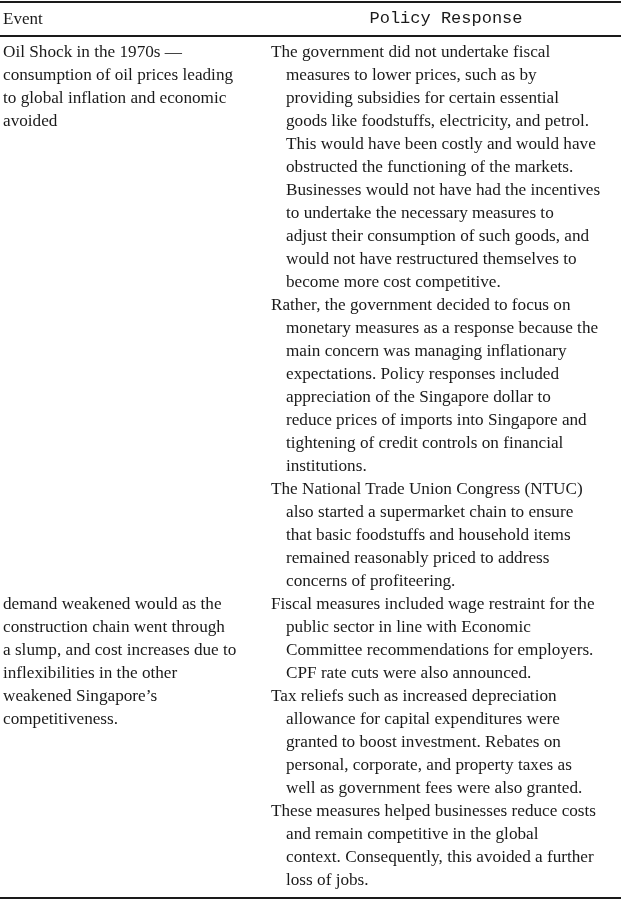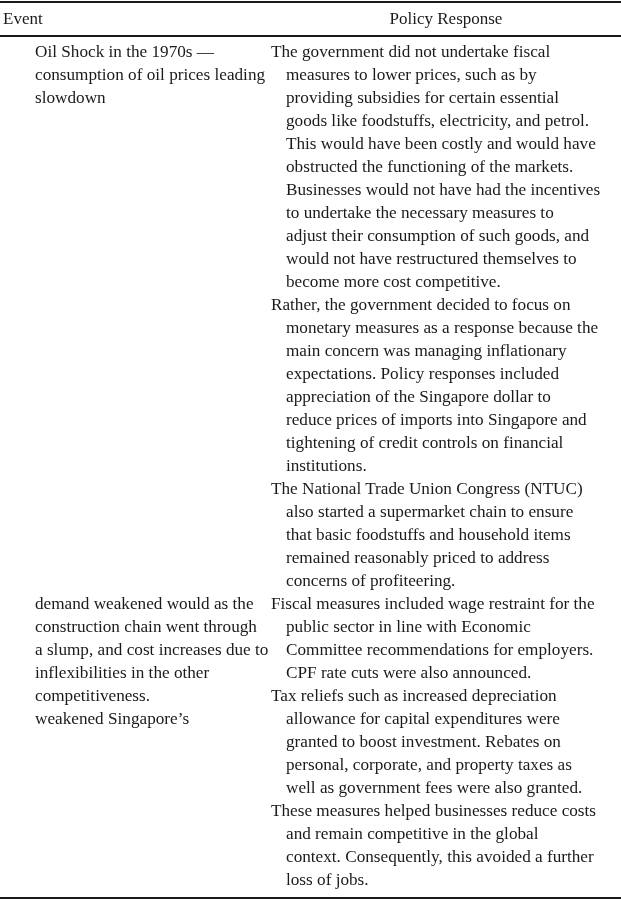--- a/index.html
+++ b/index.html
@@ -43,33 +43,33 @@
     .head-event {
       position: absolute;
       left: 3px; top: 7px;
       font-size: 17px;
     }
     .head-policy {
       position: absolute;
       left: 271px; width: 350px; top: 7px;
       text-align: center;
       font-size: 17px;
+      font-family: Liberation Mono, monospace;
     }
     .row {
       position: absolute;
       left: 0;
       width: 621px;
     }
     .row-1 { top: 40px; }
     .row-2 { top: 592px; }
     .event-cell {
       position: absolute;
       left: 3px;
       width: 258px;
-      margin-left: 32px;
     }
     .policy-cell {
       position: absolute;
       left: 271px;
       width: 352px;
     }
     .line {
       display: block;
       white-space: nowrap;
       height: 23px;
@@ -83,21 +83,22 @@
 <div class="table">
   <div class="rule-top"></div>
   <div class="head-event">Event</div>
   <div class="head-policy">Policy Response</div>
   <div class="rule-head"></div>
 
   <div class="row row-1">
     <div class="event-cell">
       <span class="line">Oil Shock in the 1970s —</span>
       <span class="line">consumption of oil prices leading</span>
-      <span class="line">slowdown</span>
+      <span class="line">to global inflation and economic</span>
+      <span class="line">avoided</span>
     </div>
     <div class="policy-cell">
       <div class="para">
         <span class="line">The government did not undertake fiscal</span>
         <span class="line">measures to lower prices, such as by</span>
         <span class="line">providing subsidies for certain essential</span>
         <span class="line">goods like foodstuffs, electricity, and petrol.</span>
         <span class="line">This would have been costly and would have</span>
         <span class="line">obstructed the functioning of the markets.</span>
         <span class="line">Businesses would not have had the incentives</span>
@@ -125,22 +126,22 @@
       </div>
     </div>
   </div>
 
   <div class="row row-2">
     <div class="event-cell">
       <span class="line">demand weakened would as the</span>
       <span class="line">construction chain went through</span>
       <span class="line">a slump, and cost increases due to</span>
       <span class="line">inflexibilities in the other</span>
+      <span class="line">weakened Singapore’s</span>
       <span class="line">competitiveness.</span>
-      <span class="line">weakened Singapore’s</span>
     </div>
     <div class="policy-cell">
       <div class="para">
         <span class="line">Fiscal measures included wage restraint for the</span>
         <span class="line">public sector in line with Economic</span>
         <span class="line">Committee recommendations for employers.</span>
         <span class="line">CPF rate cuts were also announced.</span>
       </div>
       <div class="para">
         <span class="line">Tax reliefs such as increased depreciation</span>

